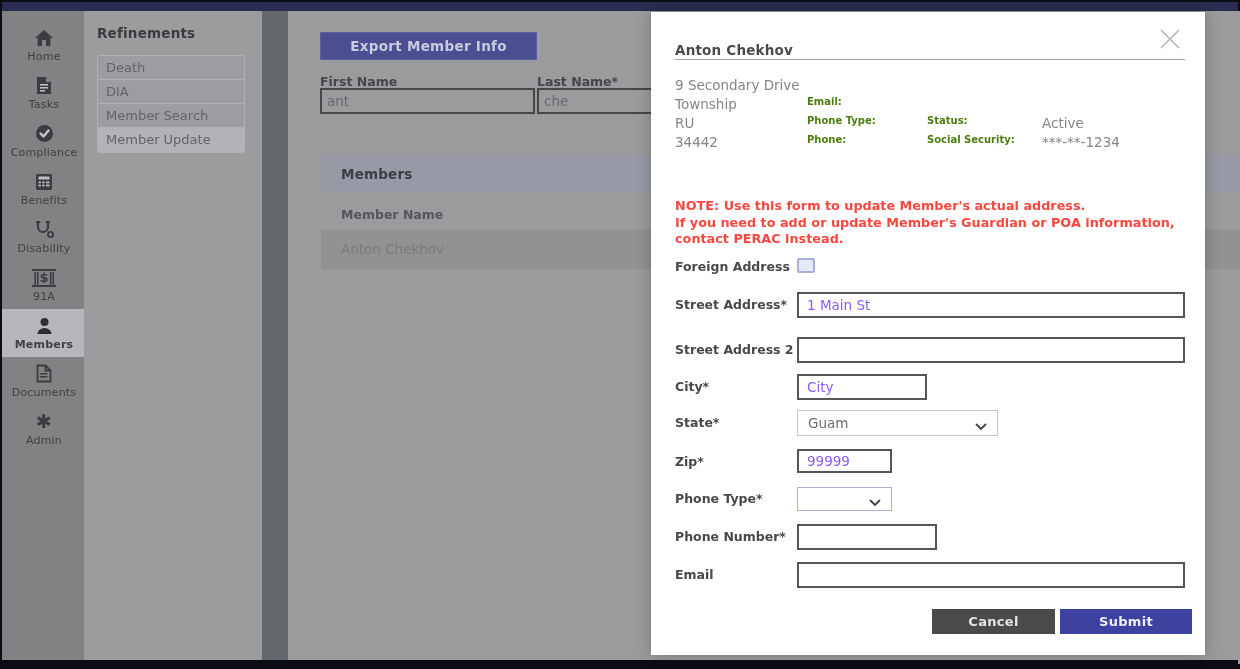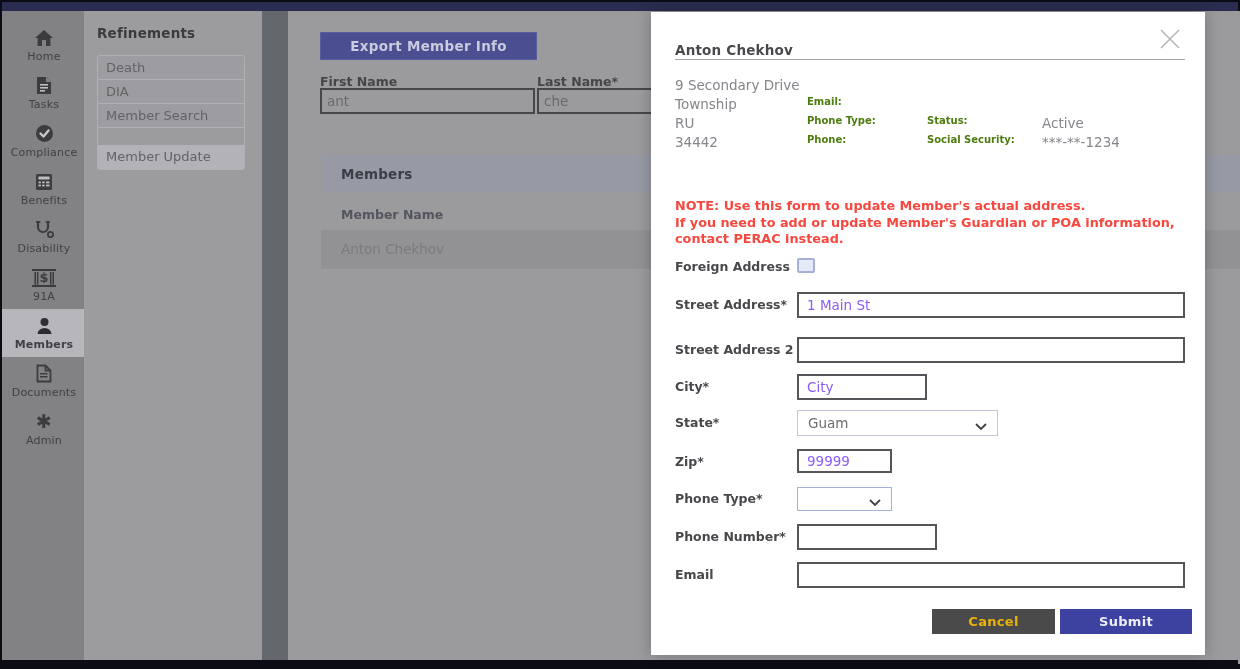--- a/index.html
+++ b/index.html
@@ -24,21 +24,21 @@
   .side-icon svg { display:block; }
   .side-label { font-size:11px; color:#414145; letter-spacing:.2px; }
   .icon-91a { font-size:13px; font-weight:bold; color:#3c3c40; border-top:2px solid #3c3c40; border-bottom:2px solid #3c3c40; line-height:14px; padding:0 1px; }
   .icon-admin { font-size:19px; line-height:19px; color:#3c3c40; }
 
   
   .refinements { position:absolute; left:82px; top:9px; width:178px; height:653px; background:#9c9c9f; z-index:2; }
   .refine-title { font-size:13.5px; font-weight:bold; color:#3b3b3f; margin:14px 0 0 13px; letter-spacing:.2px; }
   .refine-list { position:absolute; left:13px; top:44px; width:148px; border:1px solid #b0b0b4; border-radius:3px; }
   .refine-item { height:24px; line-height:23px; padding-left:8px; font-size:13px; color:#636367; background:#9d9da1; border-bottom:1px solid #b0b0b4; cursor:pointer; }
-  .refine-item:last-child { border-bottom:none;margin-top:17px; }
+  .refine-item:last-child { border-bottom:none; }
   .refine-item.selected { background:#b2b2b8; }
 
   
   .divider-strip { position:absolute; left:260px; top:9px; width:26px; height:653px; background:#64676c; z-index:2; }
 
   
   .main { position:absolute; left:286px; top:9px; width:954px; height:653px; background:#9b9b9e; z-index:1; }
   .export-btn { position:absolute; left:32px; top:21px; width:217px; height:28px; background:#4b4f92; border:1px solid #5a5ea0;
                 color:#c9cbde; font-size:13.5px; font-weight:bold; letter-spacing:.3px; text-align:center; line-height:26px; cursor:pointer; }
   .field-label { position:absolute; font-size:12.5px; font-weight:bold; color:#45454a; }
@@ -65,21 +65,21 @@
 
   .form-label { position:absolute; left:24px; font-size:12.5px; font-weight:bold; color:#48484c; white-space:nowrap;text-align:center; }
   .m-input { position:absolute; left:146px; height:26px; border:2px solid #55555a; background:#fff; color:#8b5cf6;
              font-size:13.5px; padding-left:8px; font-family:inherit; outline:none; }
   .m-select { position:absolute; left:146px; height:26px; background:#fff; display:flex; align-items:center;
               font-size:13.5px; color:#6d6d72; padding-left:10px; cursor:pointer; }
   .m-select .chev { position:absolute; right:10px; top:7px; }
   .checkbox { position:absolute; left:146px; width:18px; height:15px; background:#e6e9f7; border:2px solid #a9b0d8; border-radius:2px; cursor:pointer; }
 
   .modal-btn { position:absolute; top:597px; height:25px; border:none; font-family:inherit; font-size:13px; font-weight:bold; letter-spacing:.3px; cursor:pointer; }
-  .btn-cancel { left:281px; width:123px; background:#4a4a4a; color:#eab308; }
+  .btn-cancel { left:281px; width:123px; background:#4a4a4a; color:#e5e5e5; }
   .btn-submit { left:409px; width:132px; background:#3d41a0; color:#eceef8; }
 </style>
 </head>
 <body>
 
 <div class="page">
 
   <div class="topbar"></div>
 
   <nav class="sidebar">

